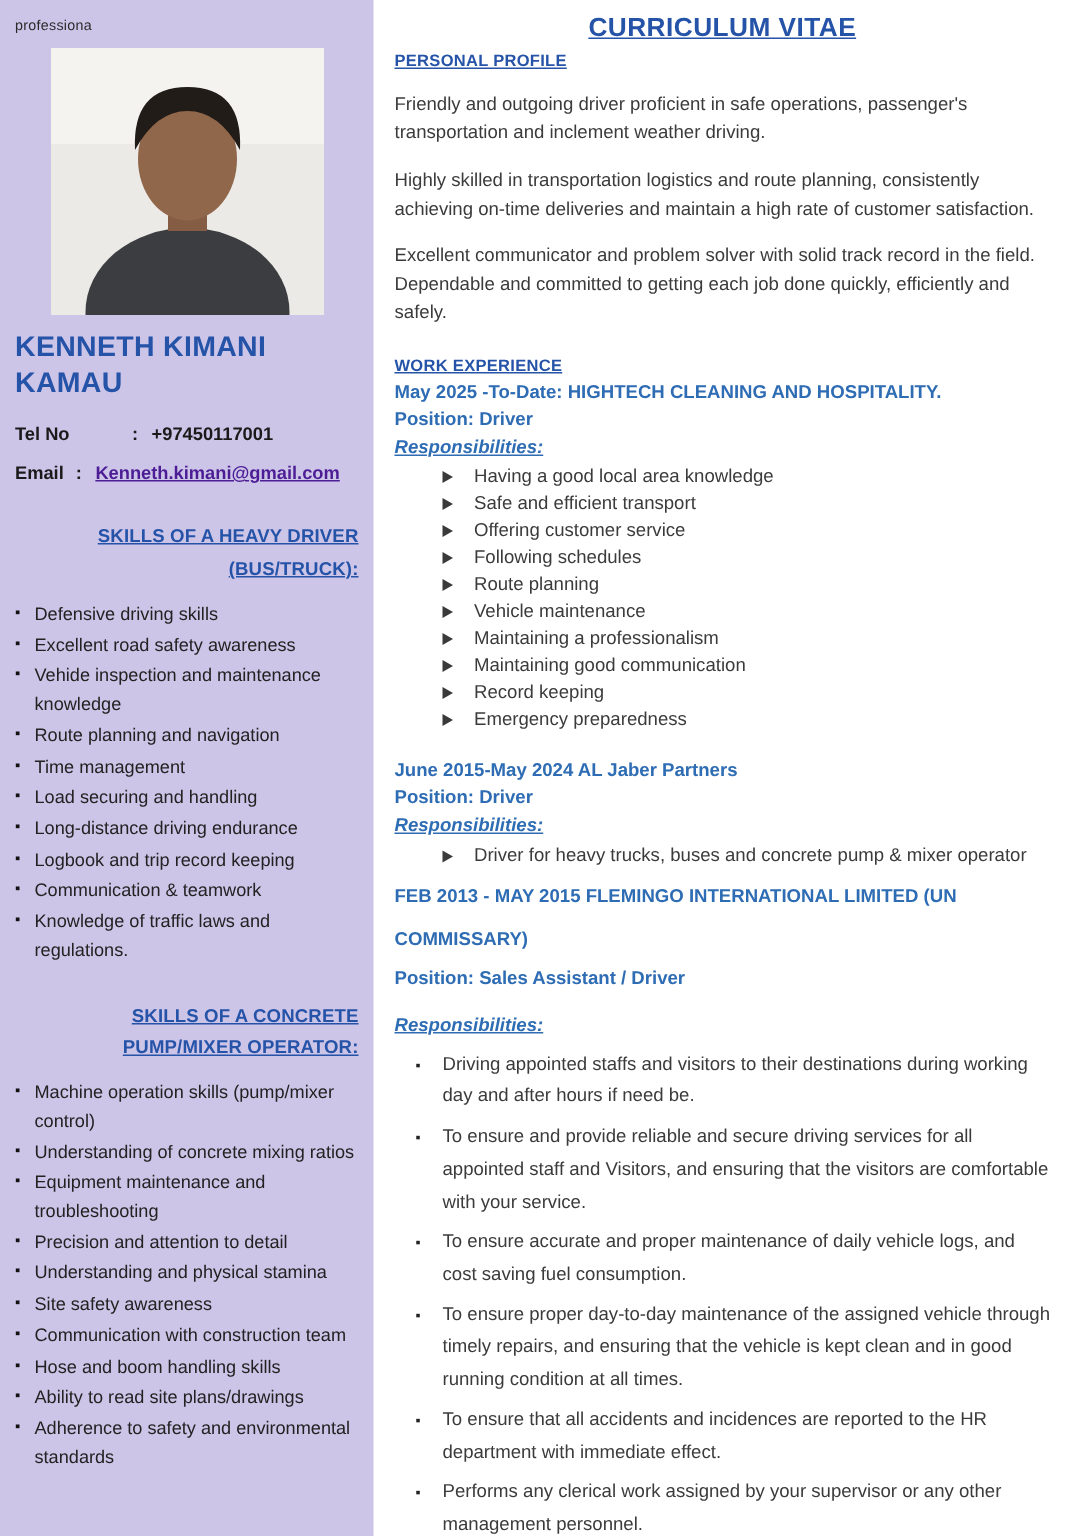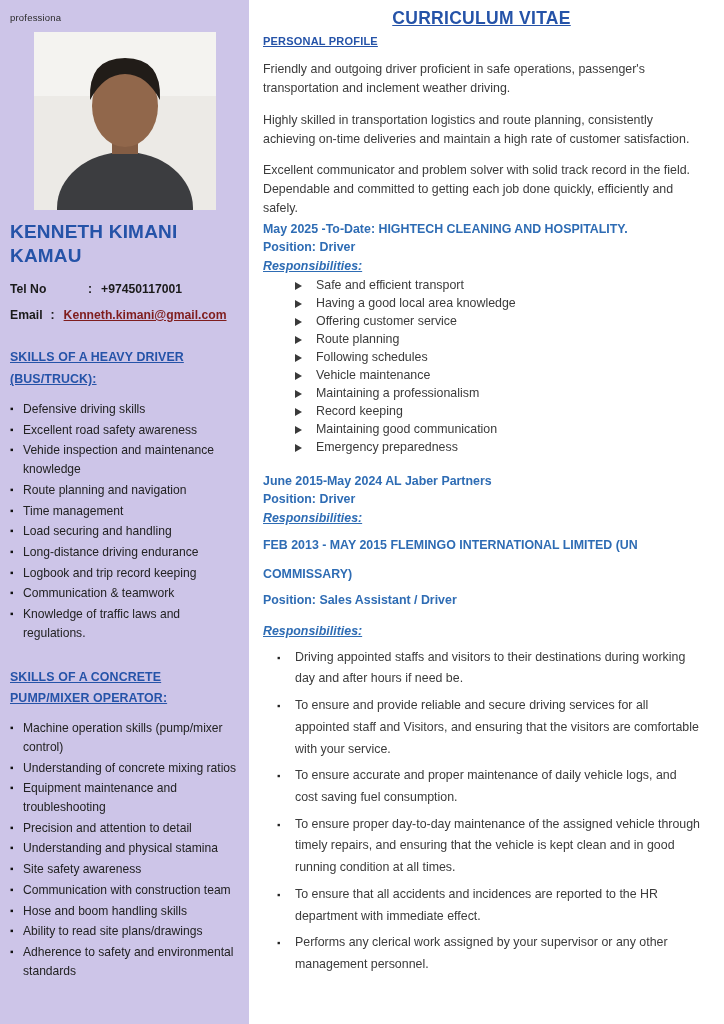--- a/index.html
+++ b/index.html
@@ -24,25 +24,25 @@
   .name{
     margin:10px 0 0 0;font-size:19px;font-weight:bold;
     color:var(--heading_blue,#2553a8);letter-spacing:.2px;line-height:1.25;
   }
   .contact{margin-top:13px;font-size:12.2px;font-weight:bold;color:#1a1a1a;}
   .contact-row{display:flex;align-items:baseline;margin-bottom:10px;line-height:1.35;}
   .clabel{flex:0 0 78px;}
   .elabel{margin-right:8px;}
   .csep{margin-right:9px;}
   .phone2{margin-left:87px;}
-  .email{color:#7f1d1d;text-decoration:underline;cursor:pointer;word-break:break-all;}
+  .email{color:#4c1d95;text-decoration:underline;cursor:pointer;word-break:break-all;}
   .skills-heading{
     margin:24px 0 0 0;font-size:12.4px;font-weight:bold;
     color:var(--heading_blue,#2553a8);text-decoration:underline;
-    line-height:1.75;letter-spacing:.1px;
+    line-height:1.75;letter-spacing:.1px;text-align:right;
   }
   .skill-list{list-style:none;margin:9px 0 0 0;padding:0;}
   .skill-item{display:flex;font-size:12.1px;color:#222;line-height:1.55;margin-bottom:2px;}
   .sq{flex:0 0 13px;font-size:10px;line-height:1.8;color:#111;}
   .skill-text{flex:1;}
 
   
   .main{flex:1;padding:8px 20px 4px 14px;box-sizing:border-box;}
   .title{
     margin:0;text-align:center;font-size:17.5px;font-weight:bold;
@@ -226,83 +226,91 @@
     <h2 class="section-heading">PERSONAL PROFILE</h2>
     <div>
 
         <p class="para">Friendly and outgoing driver proficient in safe operations, passenger's transportation and inclement weather driving.</p>
 
         <p class="para">Highly skilled in transportation logistics and route planning, consistently achieving on-time deliveries and maintain a high rate of customer satisfaction.</p>
 
         <p class="para">Excellent communicator and problem solver with solid track record in the field. Dependable and committed to getting each job done quickly, efficiently and safely.</p>
       </div>
 
+    <h2 class="section-heading work">WORK EXPERIENCE</h2>
 
     <section class="job j1">
       <div class="job-period">May 2025 -To-Date: HIGHTECH CLEANING AND HOSPITALITY.</div>
       <div class="job-position">Position: Driver</div>
       <div class="job-resp">Responsibilities:</div>
       <ul class="resp-list">
 
           <li class="resp-item">
             <span class="arrow-b"></span>
+            <span class="resp-text">Having a good local area knowledge</span>
+          </li>
+
+          <li class="resp-item">
+            <span class="arrow-b"></span>
             <span class="resp-text">Safe and efficient transport</span>
           </li>
 
           <li class="resp-item">
             <span class="arrow-b"></span>
-            <span class="resp-text">Having a good local area knowledge</span>
-          </li>
-
-          <li class="resp-item">
-            <span class="arrow-b"></span>
             <span class="resp-text">Offering customer service</span>
           </li>
 
           <li class="resp-item">
             <span class="arrow-b"></span>
+            <span class="resp-text">Following schedules</span>
+          </li>
+
+          <li class="resp-item">
+            <span class="arrow-b"></span>
             <span class="resp-text">Route planning</span>
           </li>
 
           <li class="resp-item">
             <span class="arrow-b"></span>
-            <span class="resp-text">Following schedules</span>
-          </li>
-
-          <li class="resp-item">
-            <span class="arrow-b"></span>
             <span class="resp-text">Vehicle maintenance</span>
           </li>
 
           <li class="resp-item">
             <span class="arrow-b"></span>
             <span class="resp-text">Maintaining a professionalism</span>
           </li>
 
           <li class="resp-item">
             <span class="arrow-b"></span>
+            <span class="resp-text">Maintaining good communication</span>
+          </li>
+
+          <li class="resp-item">
+            <span class="arrow-b"></span>
             <span class="resp-text">Record keeping</span>
-          </li>
-
-          <li class="resp-item">
-            <span class="arrow-b"></span>
-            <span class="resp-text">Maintaining good communication</span>
           </li>
 
           <li class="resp-item">
             <span class="arrow-b"></span>
             <span class="resp-text">Emergency preparedness</span>
           </li>
         </ul>
     </section>
 
     <section class="job j2">
       <div class="job-period">June 2015-May 2024 AL Jaber Partners</div>
       <div class="job-position">Position: Driver</div>
       <div class="job-resp">Responsibilities:</div>
+      <ul class="resp-list">
+
+          <li class="resp-item">
+            <span class="arrow-b"></span>
+            <span class="resp-text">Driver for heavy trucks, buses and concrete pump &amp; mixer operator</span>
+          </li>
+        </ul>
     </section>
 
     <section class="job j3">
       <div class="job-period">FEB 2013 - MAY 2015 FLEMINGO INTERNATIONAL LIMITED (UN COMMISSARY)</div>
       <div class="job-position">Position: Sales Assistant / Driver</div>
       <div class="job-resp">Responsibilities:</div>
       <ul class="resp-list spaced">
 
           <li class="resp-item">
             <span class="sqb">▪</span>

